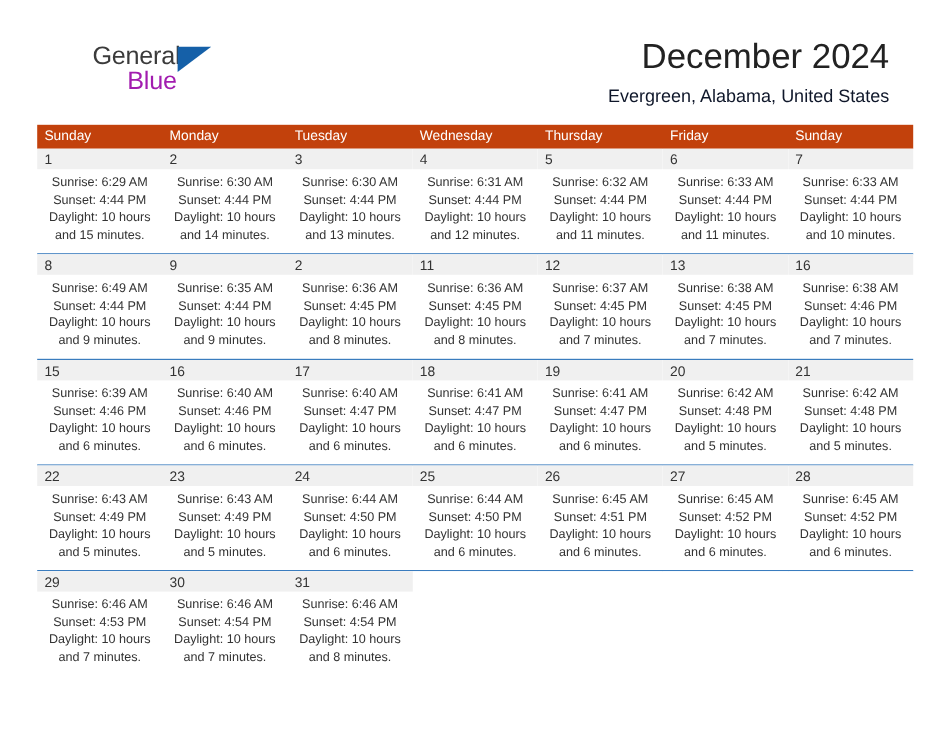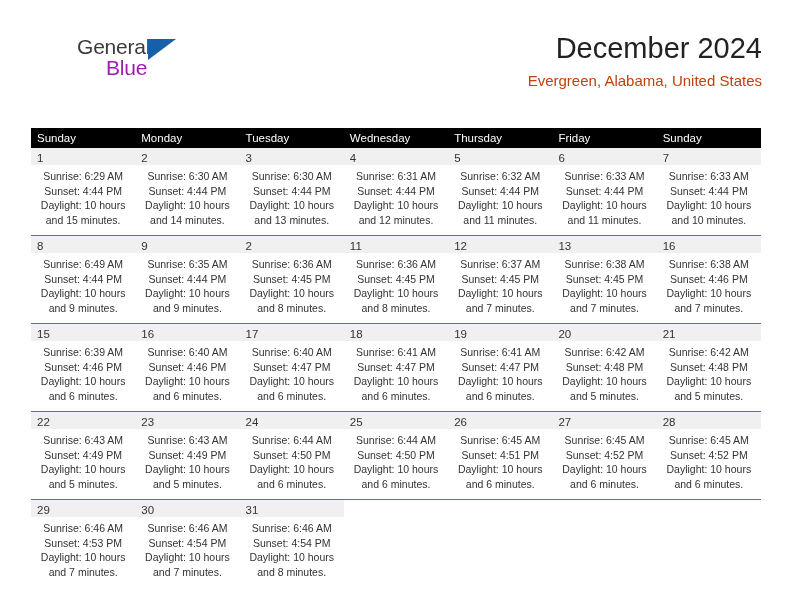--- a/index.html
+++ b/index.html
@@ -61,54 +61,53 @@
     left: 29px;
     top: 21px;
     font-size: 21px;
     letter-spacing: -0.2px;
     color: #a21caf;
     line-height: 22px;
   }
 
   .title-block {
     position: absolute;
-    right: 30px;
+    right: 51px;
     top: 30px;
     text-align: right;
     width: 500px;
   }
   .cal-title {
     font-size: 29px;
     color: #222222;
     line-height: 36px;
     white-space: nowrap;
     font-weight: normal;
     margin: 0;
   }
   .cal-subtitle {
     font-size: 15px;
-    color: #c2410c;
+    color: #0f172a;
     line-height: 22px;
     margin-top: 4px;
     white-space: nowrap;
   }
 
   
   .calendar {
     position: absolute;
     left: 31px;
     top: 104px;
     width: 730px;
   }
   .weekday-row {
     display: flex;
     width: 730px;
     height: 20px;
-    background: #000000;
-    margin-top: 24px;
+    background: #c2410c;
   }
   .weekday {
     flex: 1 1 0;
     color: #ffffff;
     font-size: 11.5px;
     line-height: 20px;
     padding-left: 6px;
     box-sizing: border-box;
     white-space: nowrap;
     overflow: hidden;

